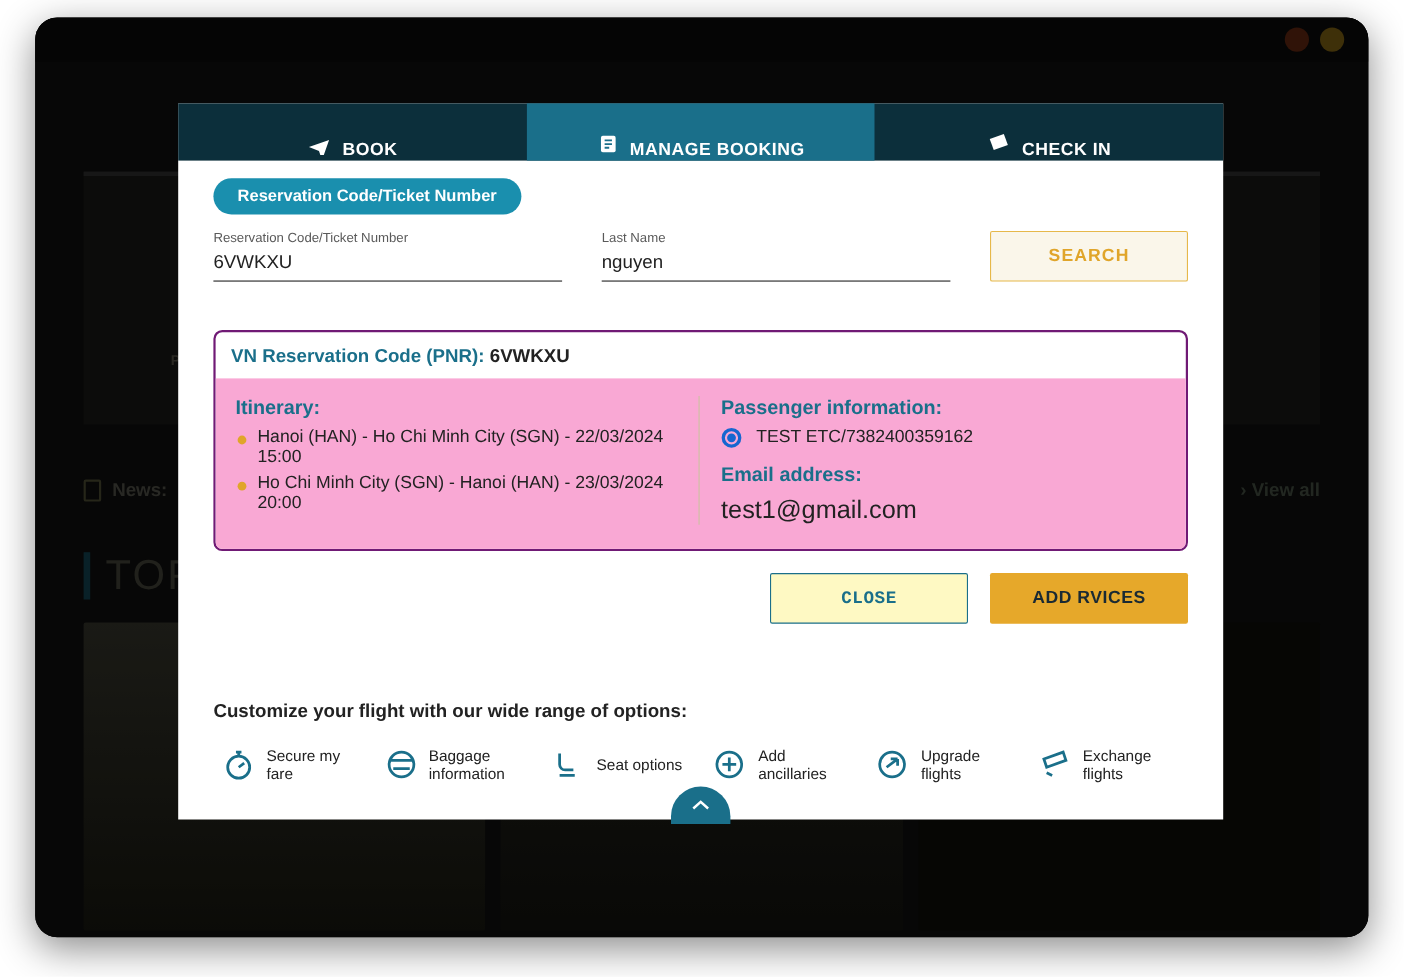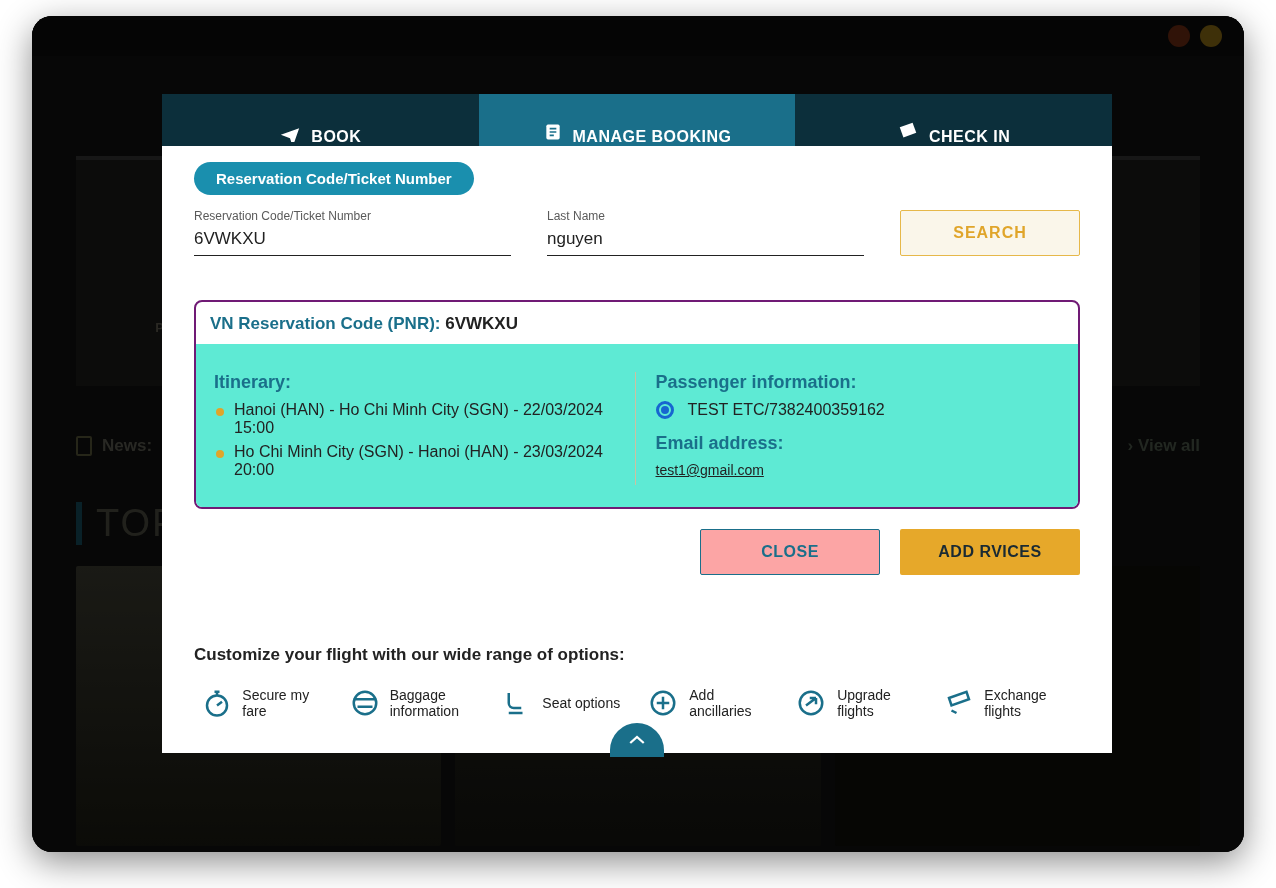--- a/index.html
+++ b/index.html
@@ -93,43 +93,43 @@
   }
   .result-box {
     margin-top:44px;
     border:2px solid #701a75; border-radius:8px;
     overflow:hidden;
   }
   .pnr-line { padding:12px 14px 10px 14px; font-size:17px;}
   .pnr-line .label { color:#1a6f8a; font-weight:700;}
   .pnr-line .value { color:#222; font-weight:600;}
   .details {
-    background:#5eead4;
+    background:#f9a8d4;
     display:flex;
-    padding:28px 18px 22px 18px;
+    padding:16px 18px 22px 18px;
   }
   .col {flex:1;}
   .col.left { border-right:1px solid #ccc1a0; padding-right:16px;}
   .col.right { padding-left:20px;}
   .sec-title { color:#1a6f8a; font-weight:700; font-size:18px; margin-bottom:8px;}
   .itin-list { list-style:none;}
   .itin-list li { position:relative; padding-left:20px; margin:6px 0; color:#222; font-size:16px;}
   .itin-list li::before { content:""; position:absolute; left:2px; top:7px; width:8px; height:8px; background:#e0a52a; border-radius:50%;}
   .radio-row { display:flex; align-items:center; gap:14px; margin:6px 0 14px 0;}
   .radio-row .rb { width:18px; height:18px; border-radius:50%; border:3px solid #1766d0; display:flex; align-items:center; justify-content:center;}
   .radio-row .rb::after{content:""; width:8px;height:8px;border-radius:50%;background:#1766d0;}
   .radio-row span { font-size:16px; color:#222;}
-  .email-val { font-size:14px; color:#222; margin-top:4px;text-decoration:underline;}
+  .email-val { font-size:23px; color:#222; margin-top:4px;}
 
   .actions { display:flex; justify-content:flex-end; gap:20px; margin-top:20px;}
   .btn {
     width:180px; height:46px; font-size:16px; font-weight:700; letter-spacing:0.5px;
     display:flex; align-items:center; justify-content:center; cursor:pointer; border-radius:2px;
   }
-  .btn.close-b { border:1.5px solid #1a6f8a; color:#1a6f8a; background:#fca5a5;}
+  .btn.close-b { border:1.5px solid #1a6f8a; color:#1a6f8a; background:#fef9c3;font-family:Liberation Mono, monospace;}
   .btn.addsvc { background:#e6a82a; color:#1a2a33; border:none;}
 
   .customize-title { margin-top:70px; font-weight:700; font-size:17px; color:#222;}
   .options-row { display:flex; gap:6px; margin-top:16px; margin-bottom:28px;}
   .opt {
     flex:1; display:flex; align-items:center; gap:10px;
     border:1px solid rgba(0,0,0,0); padding:4px 6px; cursor:pointer;
   }
   .opt .oico { width:34px; height:34px; display:flex; align-items:center; justify-content:center;}
   .opt .oico svg { stroke:#1a6f8a; fill:none; stroke-width:2;}

